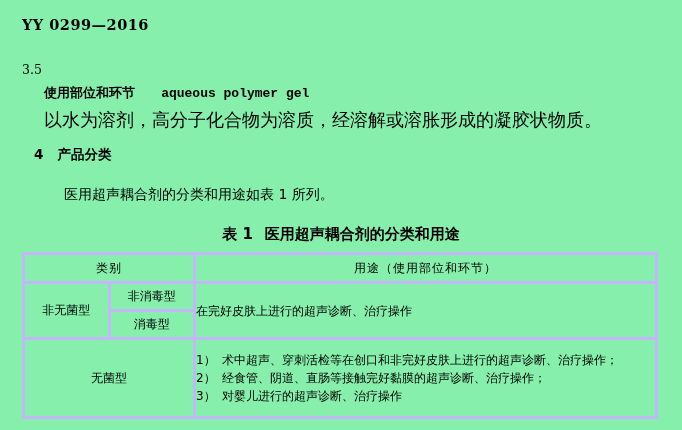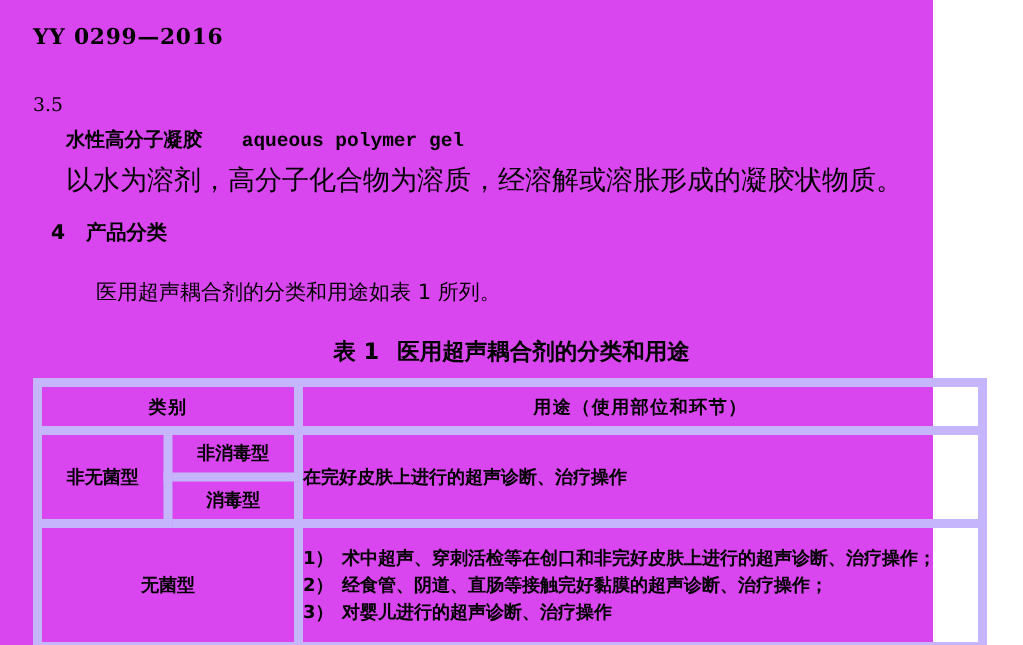--- a/index.html
+++ b/index.html
@@ -9,23 +9,23 @@
   }
   body {
     width: 682px;
     height: 430px;
     overflow: hidden;
     font-family: "DejaVu Sans", "Liberation Sans", sans-serif;
     color: #000000;
   }
   .page {
     position: relative;
-    width: 622px;
+    width: 682px;
     height: 430px;
-    background: #d946ef;
+    background: #86efac;
   }
   .std-header {
     position: absolute;
     left: 22px;
     top: 16px;
     font-family: "DejaVu Serif", "Liberation Serif", serif;
     font-weight: bold;
     font-size: 14.5px;
     letter-spacing: 0.5px;
     white-space: nowrap;
@@ -87,24 +87,24 @@
   table.classify {
     position: absolute;
     left: 22px;
     top: 252px;
     width: 636px;
     border-collapse: collapse;
     table-layout: fixed;
     font-size: 12px;
   }
   table.classify td, table.classify th {
-    border: 6px solid #c4b5fd;
+    border: 3px solid #c4b5fd;
     padding: 0;
     vertical-align: middle;
-    font-weight: bold;
+    font-weight: normal;
     font-size: 12px;
   }
   table.classify .hdr {
     text-align: center;
     height: 26px;
     letter-spacing: 1px;
   }
   .cat-col { width: 168px; }
   .cat-sub { width: 84px; margin-top: 16px; }
   .use-col { }
@@ -130,21 +130,21 @@
 </head>
 <body>
 
 <div class="page">
 
   <div class="std-header">YY 0299—2016</div>
 
   <div class="clause-num clause-num-35">3.5</div>
 
   <div class="term-line">
-    <span class="term-cn">水性高分子凝胶</span>
+    <span class="term-cn">使用部位和环节</span>
     <span class="term-en">aqueous polymer gel</span>
   </div>
 
   <div class="term-def">以水为溶剂，高分子化合物为溶质，经溶解或溶胀形成的凝胶状物质。</div>
 
   <div class="section-head">
     <span class="sec-no">4</span><span>产品分类</span>
   </div>
 
   <div class="body-para">医用超声耦合剂的分类和用途如表 1 所列。</div>

